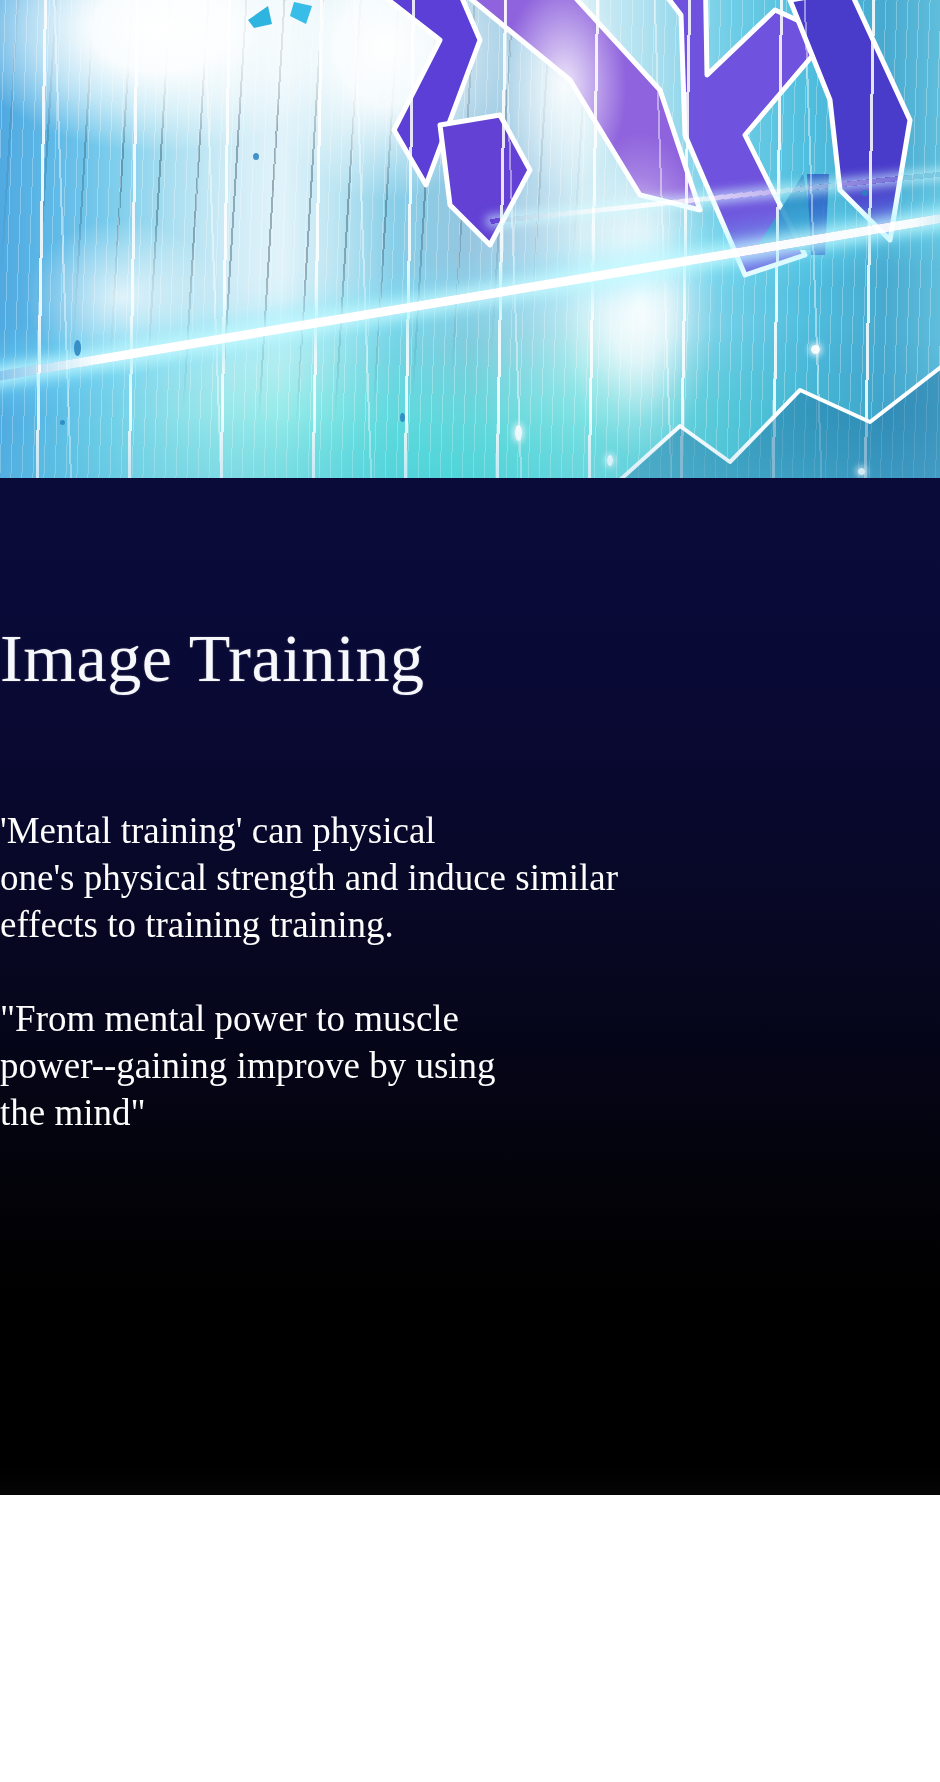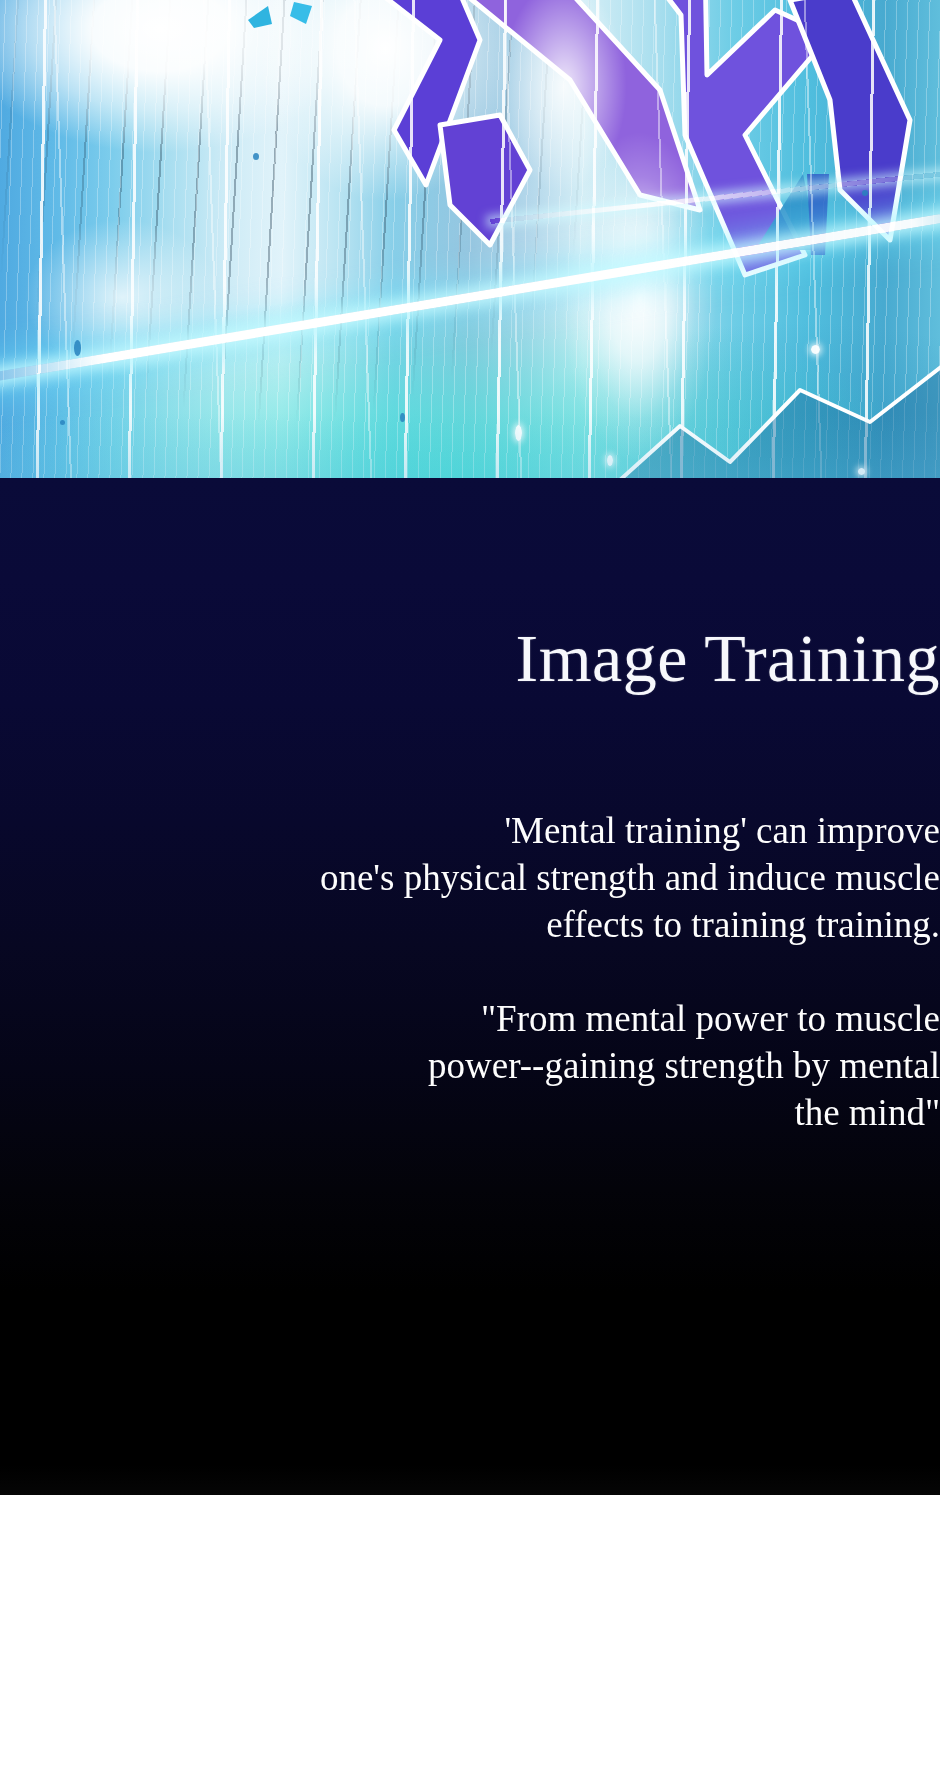--- a/index.html
+++ b/index.html
@@ -182,21 +182,21 @@
        #000000 80%,
        #000000 97%,
        #050505 100%);
     overflow: hidden;
   }
   .quote-inner {
     position: relative;
     width: 100%;
     height: 100%;
     color: #ffffff;
-    text-align: right;
+    text-align: left;
   }
   .quote-title {
     position: absolute;
     left: 0; right: 0;
     top: 145px;
     font-size: 68px;
     line-height: 1.05;
     font-weight: 400;
     letter-spacing: 0.5px;
     color: #f7f8fc;
@@ -315,28 +315,28 @@
 
     <div class="art-layer" style="background:linear-gradient(180deg, rgba(255,255,255,0) 86%, rgba(90,180,220,0.25) 100%);"></div>
   </div>
 
   <div class="quote-panel">
     <div class="quote-inner">
 
       <div class="quote-title">Image Training</div>
 
       <div class="quote-body">
-        <span class="ln">'Mental training' can improve</span>
-        <span class="ln">one's physical strength and induce muscle</span>
+        <span class="ln">'Mental training' can physical</span>
+        <span class="ln">one's physical strength and induce similar</span>
         <span class="ln">effects to training training.</span>
       </div>
 
       <div class="quote-attrib">
         <span class="ln">"From mental power to muscle</span>
-        <span class="ln">power--gaining strength by mental</span>
+        <span class="ln">power--gaining improve by using</span>
         <span class="ln">the mind"</span>
       </div>
 
     </div>
   </div>
 
   <div class="bottom-white"></div>
 
 </div>
 

